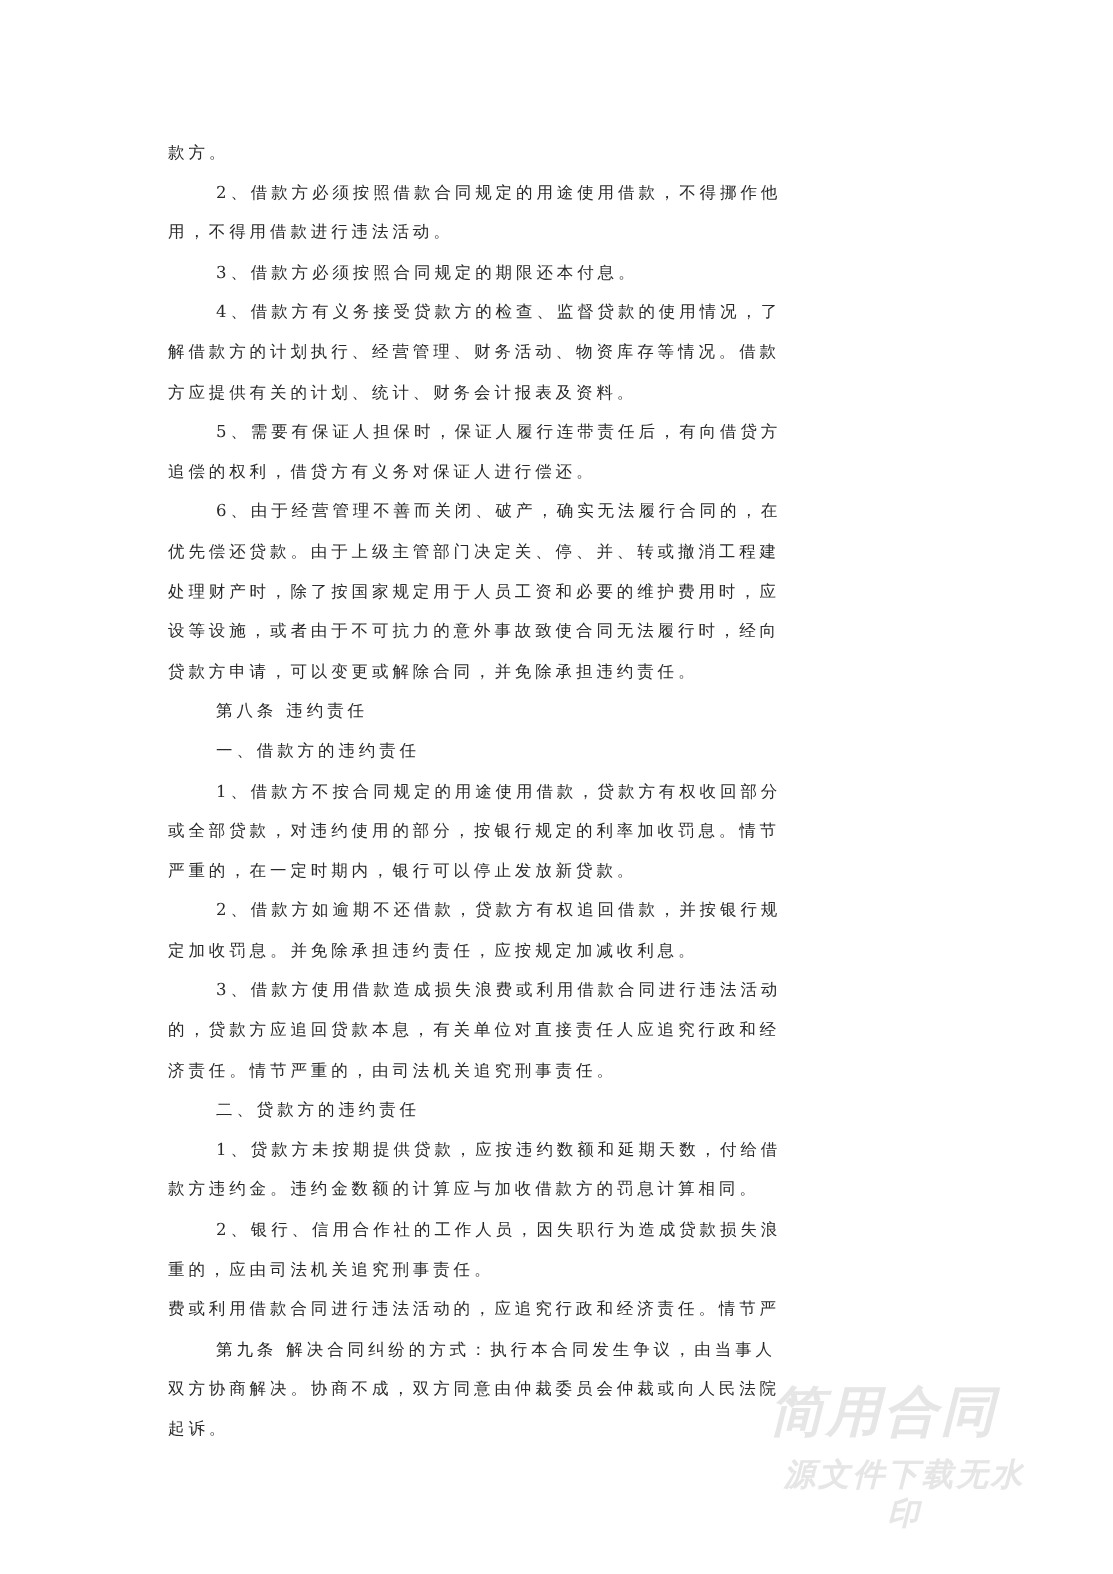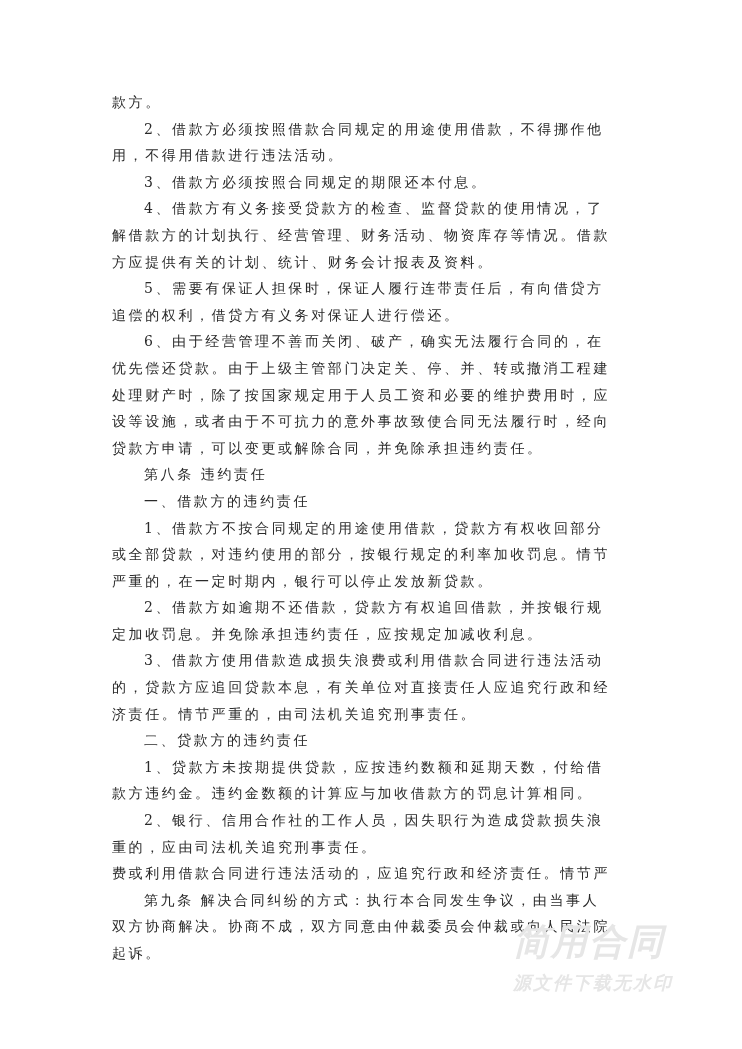--- a/index.html
+++ b/index.html
@@ -13,21 +13,21 @@
       position: relative;
       overflow: hidden;
     }
     .page {
       position: absolute;
       left: 112px;
       top: 89px;
       width: 526px;
       color: #2a2a2a;
       font-family: "DejaVu Serif", "Liberation Serif", serif;
-      font-size: 14px;
+      font-size: 11px;
       line-height: 26.6px;
       letter-spacing: 2.6px;
     }
     .line {
       white-space: nowrap;
       height: 26.6px;
     }
     .indent {
       padding-left: 32px;
     }
@@ -41,24 +41,25 @@
       font-style: italic;
       font-weight: bold;
       text-align: left;
     }
     .watermark .wm-title {
       font-size: 36px;
       letter-spacing: 2px;
       line-height: 44px;
     }
     .watermark .wm-sub {
-      font-size: 18px;
+      font-size: 21px;
       letter-spacing: 2px;
       line-height: 26px;
       margin-top: 6px;
+      text-align: center;
     }
   </style>
 </head>
 <body>
 
 <div class="page">
   <div class="line">款方。</div>
   <div class="line indent">2、借款方必须按照借款合同规定的用途使用借款，不得挪作他</div>
   <div class="line">用，不得用借款进行违法活动。</div>
   <div class="line indent">3、借款方必须按照合同规定的期限还本付息。</div>

